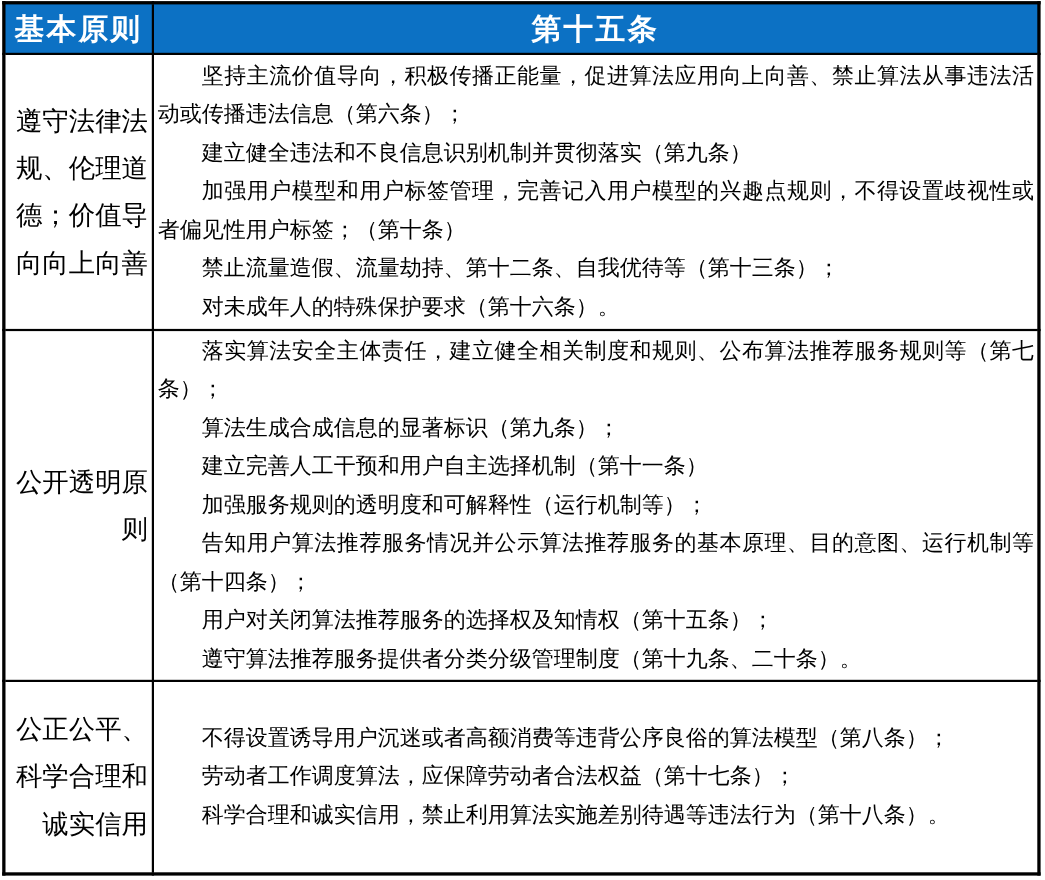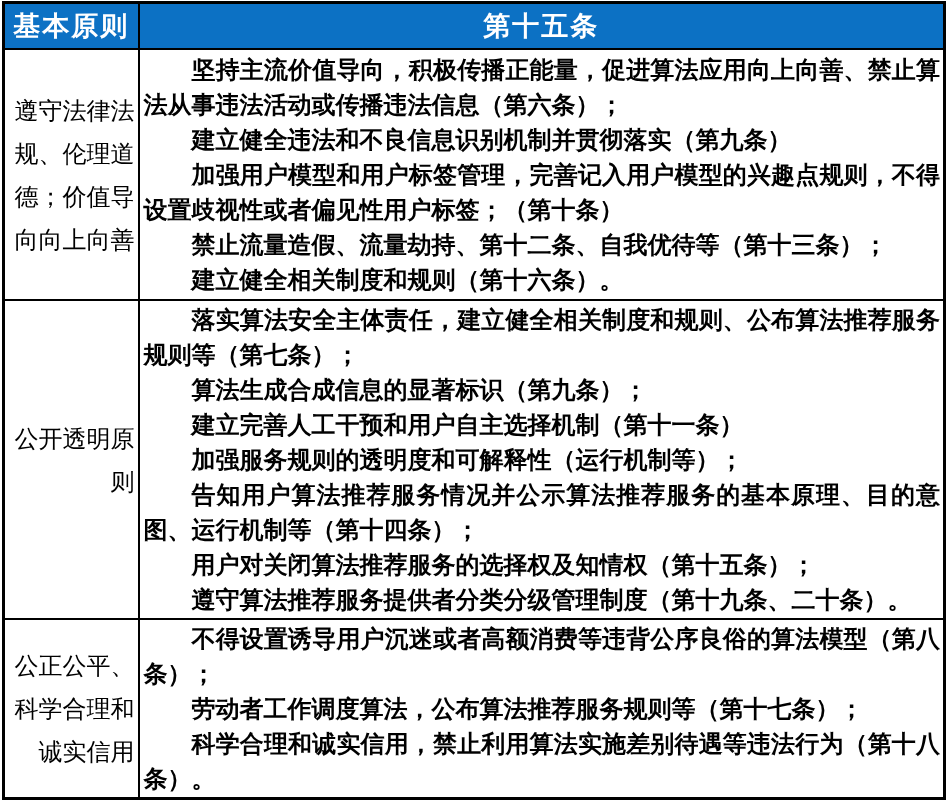--- a/index.html
+++ b/index.html
@@ -46,25 +46,24 @@
   }
   td.principle{
     text-align:right;
     vertical-align:middle;
     font-size:24px;
     line-height:43px;
     padding:0 3px;
   }
   td.reqs{
     vertical-align:middle;
-    font-size:24px;
+    font-size:20px;
     line-height:35px;
     padding:1px 3px 1px 4px;
     text-align:justify;
-    font-weight:bold;
   }
   td.reqs p{
     margin:0;
     text-indent:2em;
   }
   tr.row-1{height:251px;}
   tr.row-2{height:313px;}
   tr.row-3{height:175px;}
 </style>
 </head>
@@ -82,37 +81,37 @@
     </tr>
   </thead>
   <tbody>
     <tr class="row-1">
       <td class="principle">遵守法律法规、伦理道德；价值导向向上向善</td>
       <td class="reqs">
         <p>坚持主流价值导向，积极传播正能量，促进算法应用向上向善、禁止算法从事违法活动或传播违法信息（第六条）；</p>
         <p>建立健全违法和不良信息识别机制并贯彻落实（第九条）</p>
         <p>加强用户模型和用户标签管理，完善记入用户模型的兴趣点规则，不得设置歧视性或者偏见性用户标签；（第十条）</p>
         <p>禁止流量造假、流量劫持、第十二条、自我优待等（第十三条）；</p>
-        <p>建立健全相关制度和规则（第十六条）。</p>
+        <p>对未成年人的特殊保护要求（第十六条）。</p>
       </td>
     </tr>
     <tr class="row-2">
       <td class="principle">公开透明原则</td>
       <td class="reqs">
         <p>落实算法安全主体责任，建立健全相关制度和规则、公布算法推荐服务规则等（第七条）；</p>
         <p>算法生成合成信息的显著标识（第九条）；</p>
         <p>建立完善人工干预和用户自主选择机制（第十一条）</p>
         <p>加强服务规则的透明度和可解释性（运行机制等）；</p>
         <p>告知用户算法推荐服务情况并公示算法推荐服务的基本原理、目的意图、运行机制等（第十四条）；</p>
         <p>用户对关闭算法推荐服务的选择权及知情权（第十五条）；</p>
         <p>遵守算法推荐服务提供者分类分级管理制度（第十九条、二十条）。</p>
       </td>
     </tr>
     <tr class="row-3">
       <td class="principle">公正公平、科学合理和诚实信用</td>
       <td class="reqs">
         <p>不得设置诱导用户沉迷或者高额消费等违背公序良俗的算法模型（第八条）；</p>
-        <p>劳动者工作调度算法，公布算法推荐服务规则等（第十七条）；</p>
+        <p>劳动者工作调度算法，应保障劳动者合法权益（第十七条）；</p>
         <p>科学合理和诚实信用，禁止利用算法实施差别待遇等违法行为（第十八条）。</p>
       </td>
     </tr>
   </tbody>
 </table>
 
 </body></html>

